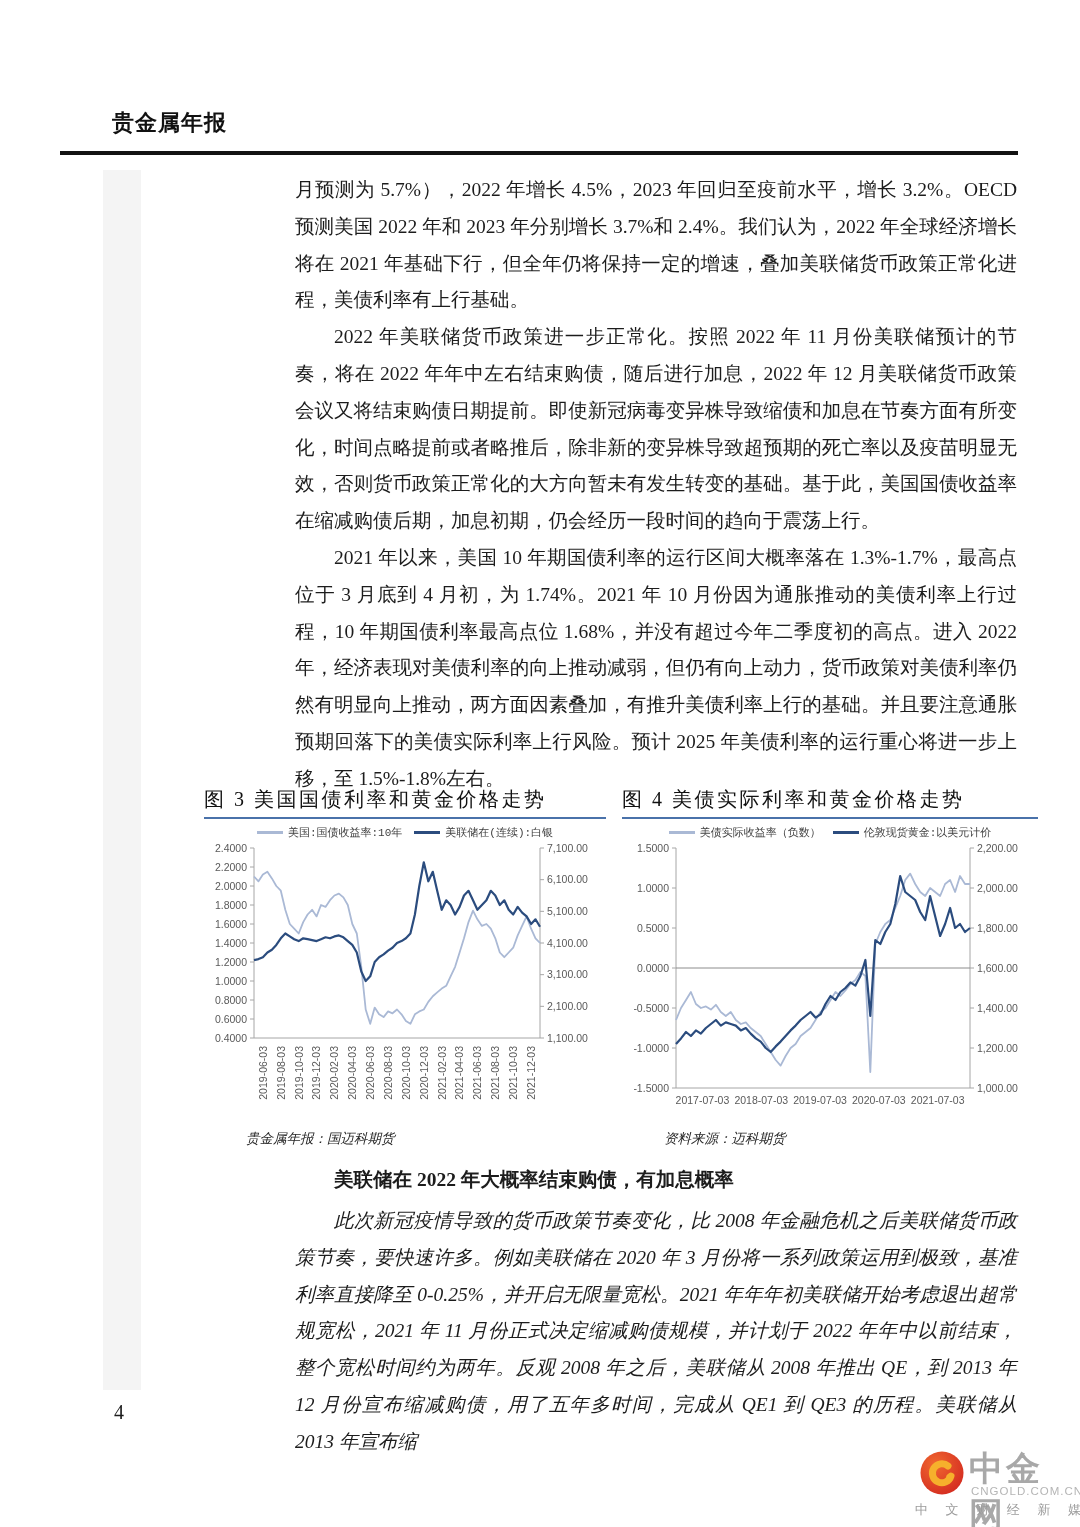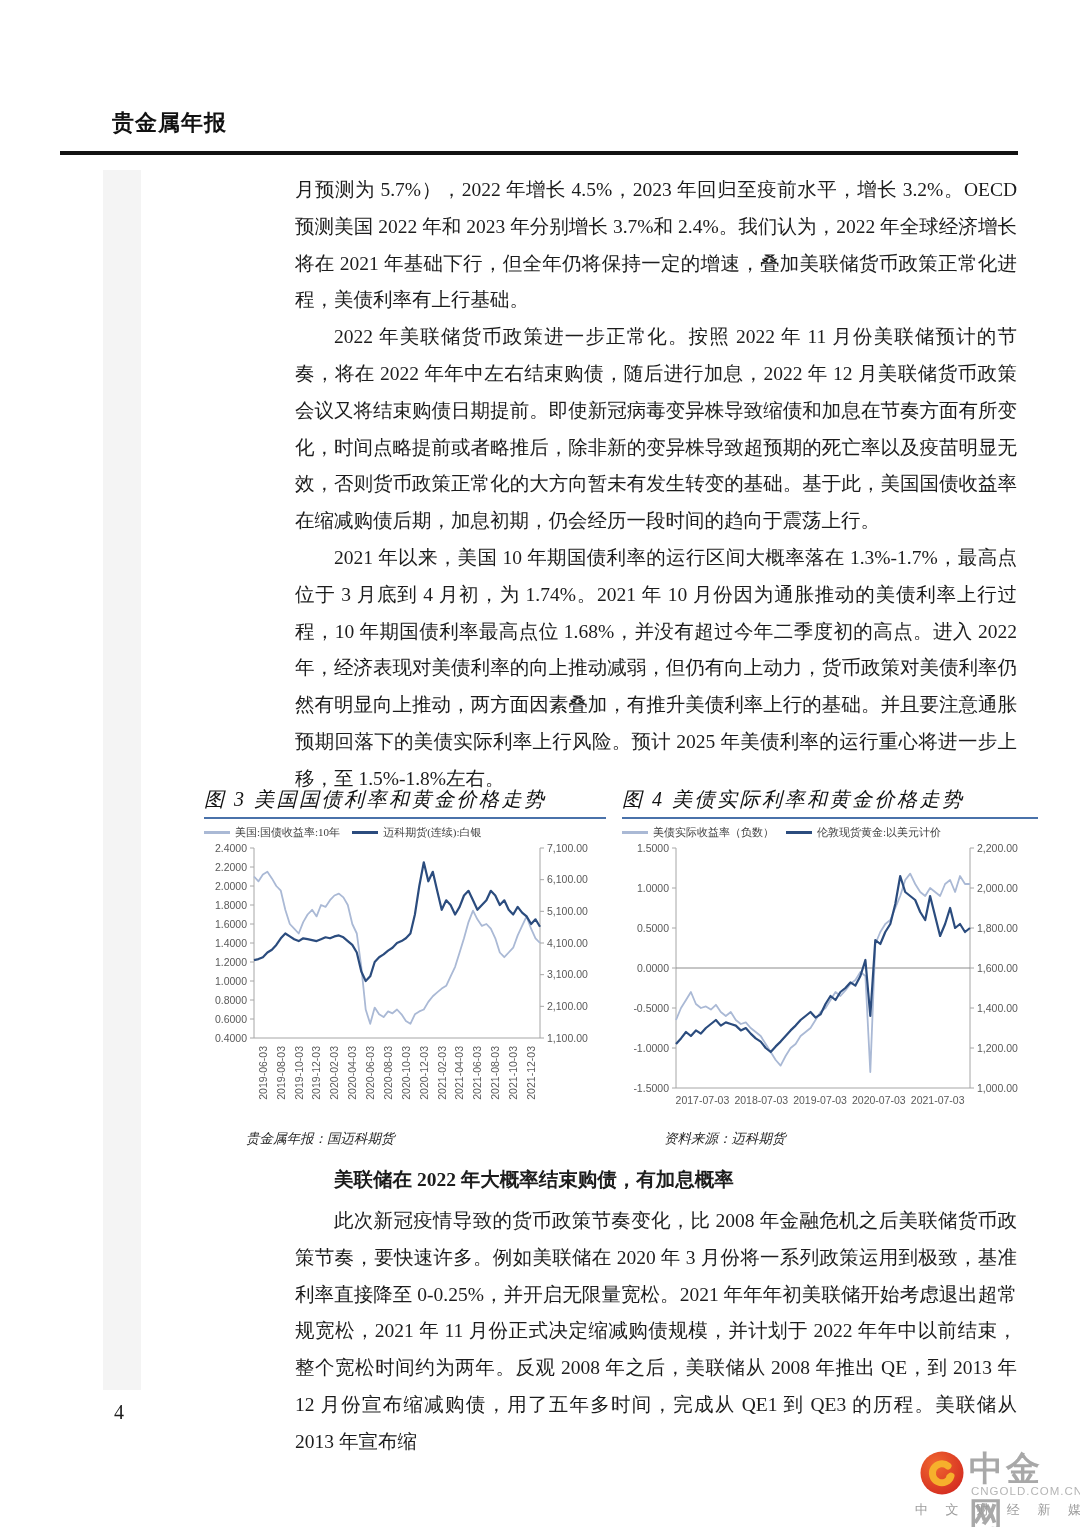--- a/index.html
+++ b/index.html
@@ -17,30 +17,30 @@
   .logo-cn{position:absolute;left:148px;top:36px;font-family:"Liberation Sans","DejaVu Sans",sans-serif;
            font-weight:bold;font-size:35px;color:#141414;letter-spacing:1px;}
   
   .bodycol{position:absolute;left:295px;top:172px;width:722px;font-size:19.5px;line-height:36.8px;
            text-align:justify;}
   .bodycol p{margin:0;text-indent:2em;}
   .bodycol p.noindent{text-indent:0;}
   .section-heading{position:absolute;left:295px;top:1166px;width:722px;font-size:19.5px;font-weight:bold;
                    text-indent:2em;}
   .bodycol2{position:absolute;left:295px;top:1203px;width:722px;font-size:19.5px;line-height:36.8px;
-            text-align:justify;}
+            text-align:justify;font-style:italic;}
   .bodycol2 p{margin:0;text-indent:2em;}
   
   .fig{position:absolute;top:786px;}
   #fig3{left:204px;width:402px;}
   #fig4{left:622px;width:416px;}
-  .fig-title{font-style:italic;font-size:20px;letter-spacing:2.5px;padding-bottom:4px;
+  .fig-title{font-size:20px;letter-spacing:2.5px;padding-bottom:4px;
              border-bottom:2px solid #4a72aa;white-space:nowrap;color:#111;}
-  .legend{display:flex;align-items:center;gap:12px;margin-top:6px;
-          font-family:Liberation Serif, serif;font-size:11px;color:#3f3f3f;}
+  .legend{display:flex;justify-content:center;align-items:center;gap:12px;margin-top:6px;
+          font-family:Liberation Mono, monospace;font-size:11px;color:#3f3f3f;}
   .legend-item{display:flex;align-items:center;}
   .sw{display:inline-block;width:26px;height:3px;margin-right:5px;}
   .chartbox{margin-top:2px;}
   .fig-source{font-style:italic;font-size:13.5px;margin-top:12px;padding-left:42px;color:#262626;}
   
   .pagenum{position:absolute;left:114px;top:1401px;font-size:20px;color:#1c1c1c;}
   .cngold{position:absolute;left:903px;top:1446px;width:170px;height:75px;}
   .cngold-mark{position:absolute;left:16px;top:4px;}
   .cngold-name{position:absolute;left:66px;top:0px;font-family:"Liberation Sans","DejaVu Sans",sans-serif;
                font-weight:bold;font-size:34px;color:#a8a8a8;letter-spacing:3px;}
@@ -66,21 +66,21 @@
 
   <div class="fig" id="fig3">
     <div class="fig-title">图 3 美国国债利率和黄金价格走势</div>
     <div class="legend">
       <span class="legend-item">
         <span class="sw" style="background: rgb(170, 185, 213);"></span>
         <span>美国:国债收益率:10年</span>
       </span>
       <span class="legend-item">
         <span class="sw" style="background: rgb(43, 76, 126);"></span>
-        <span>迈科期货(连续):白银</span>
+        <span>美联储在(连续):白银</span>
       </span>
     </div>
     <div class="chartbox"><svg width="402" height="272">
           <line x1="50" y1="6" x2="50" y2="196" stroke="#a6a6a6" stroke-width="1"></line>
           <line x1="336" y1="6" x2="336" y2="196" stroke="#a6a6a6" stroke-width="1"></line>
           <line x1="50" y1="196" x2="336" y2="196" stroke="#a6a6a6" stroke-width="1"></line>
           <line x1="46" y1="6" x2="50" y2="6" stroke="#a6a6a6" stroke-width="1"></line>
           <text x="43" y="9.5" fill="#595959" text-anchor="end" font-family="Liberation Sans, DejaVu Sans, sans-serif" font-size="10.5px">2.4000</text>
           <line x1="46" y1="25.000000000000018" x2="50" y2="25.000000000000018" stroke="#a6a6a6" stroke-width="1"></line>
           <text x="43" y="28.500000000000018" fill="#595959" text-anchor="end" font-family="Liberation Sans, DejaVu Sans, sans-serif" font-size="10.5px">2.2000</text>

